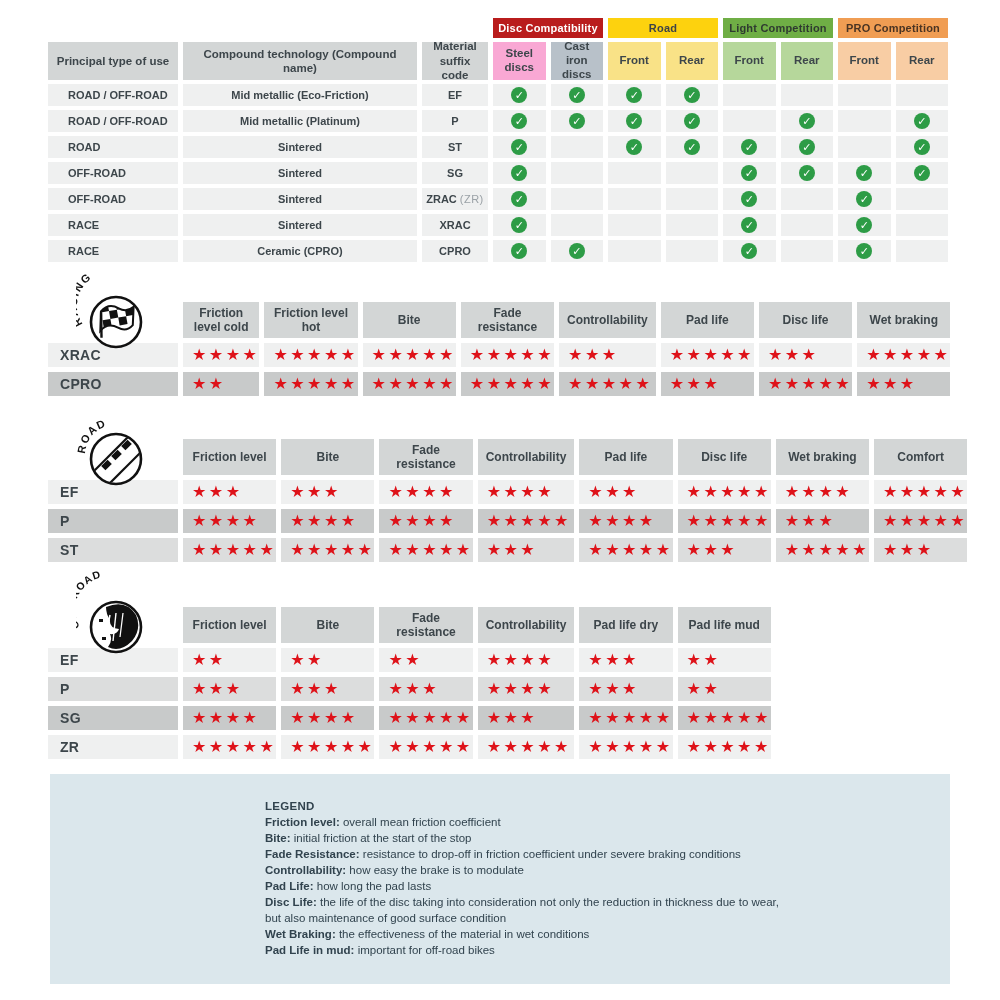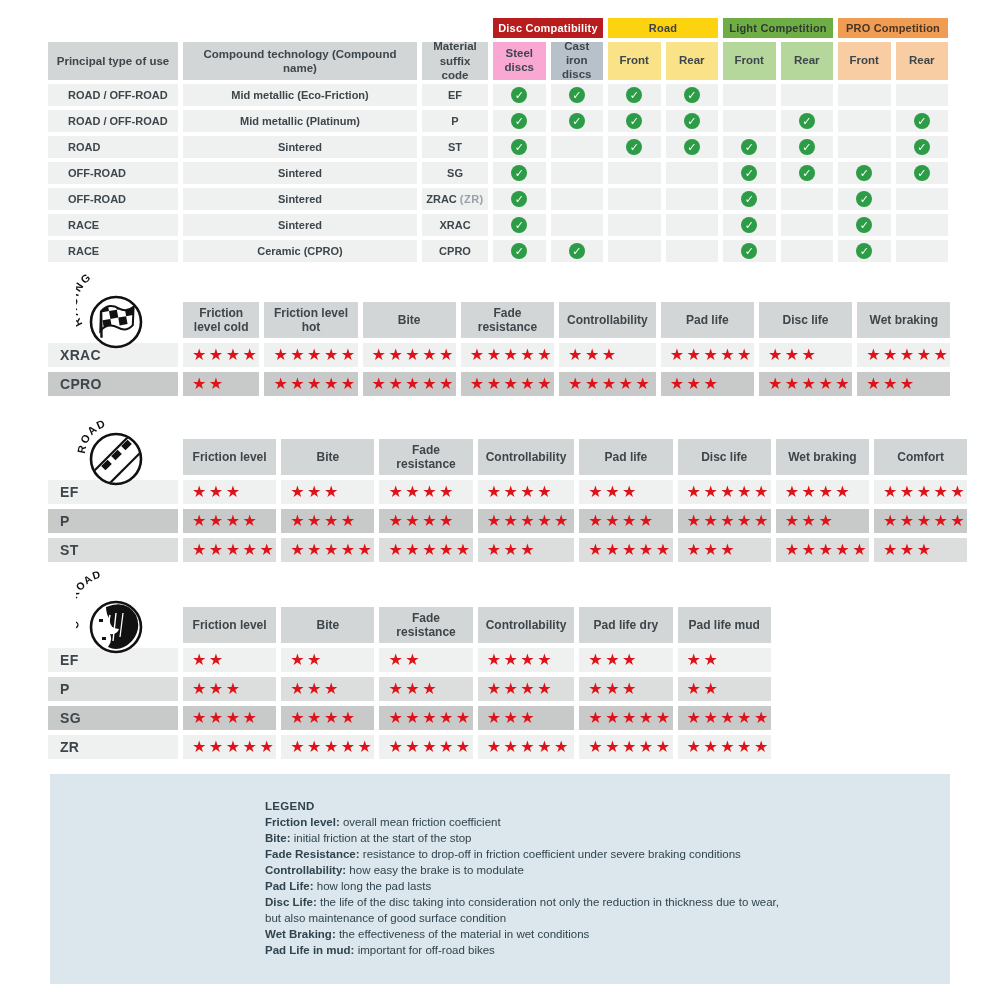--- a/index.html
+++ b/index.html
@@ -29,21 +29,21 @@
   }
   .compat-grid .subcell{
     height:38px;display:flex;align-items:center;justify-content:center;text-align:center;
     font-size:11.5px;font-weight:bold;color:var(--ink);line-height:1.2;padding:0 2px;
   }
   .compat-grid .cell{
     background:var(--row-light);height:22px;display:flex;align-items:center;justify-content:center;
     font-size:11px;font-weight:bold;color:var(--ink);
   }
   .compat-grid .cell.use{justify-content:flex-start;padding-left:20px;}
-  .compat-grid .cell .note{color:#9aa1a6;font-weight:bold;margin-left:3px;letter-spacing:.5px;}
+  .compat-grid .cell .note{color:#9aa1a6;font-weight:normal;margin-left:3px;letter-spacing:.5px;}
   .tick{
     width:16px;height:16px;border-radius:50%;background:var(--check-green);
     color:#fff;font-size:11px;font-weight:bold;display:flex;align-items:center;justify-content:center;
     line-height:1;
   }
 
   
   .rating-section{position:relative;margin-left:48px;}
   .rating-section.racing{margin-top:40px;}
   .rating-section.road{margin-top:43px;}

